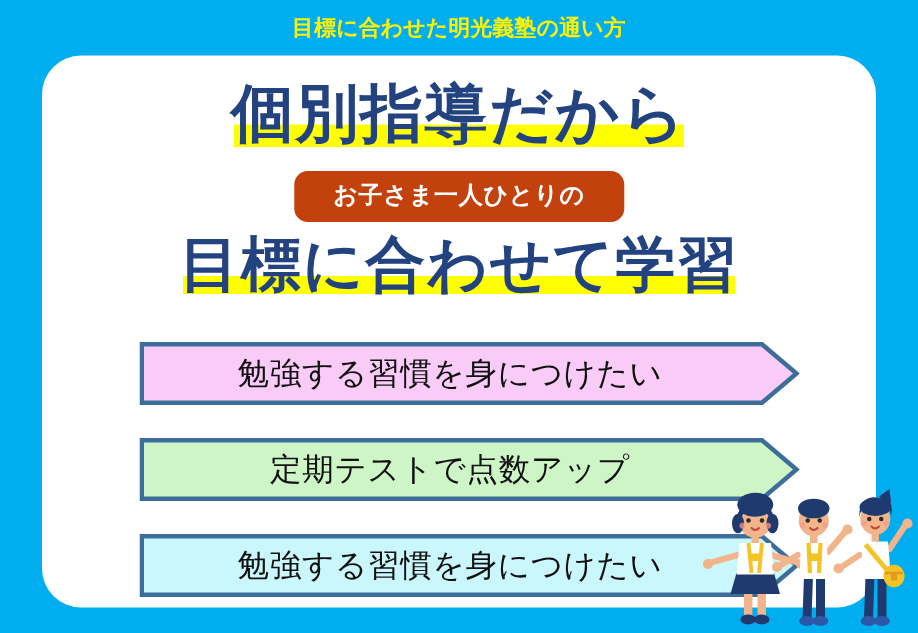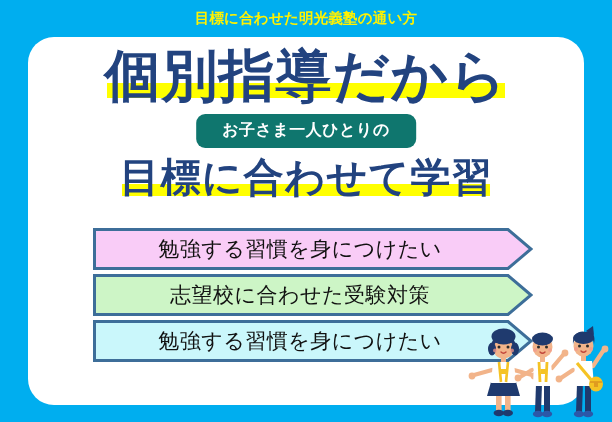--- a/index.html
+++ b/index.html
@@ -38,48 +38,48 @@
   .hl-inner { position:relative; display:inline-block; }
   .hl-mark {
     position:absolute; left:2px; right:2px; bottom:2px;
     height:14px; background:#FFFF00; z-index:0;
   }
   .hl-text {
     position:relative; z-index:1;
     color:#22437F; font-weight:bold;
     white-space:nowrap;
   }
-  .headline1 .hl-text { font-size:56px; line-height:52px; letter-spacing:1px; }
+  .headline1 .hl-text { font-size:42px; line-height:52px; letter-spacing:1px; }
   .headline1 .hl-mark { height:15px; bottom:4px; }
 
   
   .badge {
     position:absolute; left:50%; transform:translateX(-50%);
     top:77px;
-    background:#0f766e;
+    background:#c2410c;
     color:#FFFFFF;
     font-size:16px; font-weight:bold;
     padding:6px 26px 7px;
     border-radius:9px;
     white-space:nowrap;
     letter-spacing:0.5px;
   }
 
   
   .headline2-wrap {
     position:absolute; left:0; top:118px; width:556px; text-align:center;
   }
   .headline2 .hl-text { font-size:40px; line-height:44px; letter-spacing:1px; }
   .headline2 .hl-mark { height:12px; bottom:3px; }
 
   
   .banners { position:absolute; left:65px; top:191px; width:440px; }
   .banner {
     position:relative;
-    height:42px; margin-bottom:4px;
+    height:42px; margin-bottom:22px;
     display:flex; align-items:center; justify-content:center;
   }
   .banner-shape {
     position:absolute; left:0; top:0; width:100%; height:100%;
   }
   .banner-label {
     position:relative; z-index:2;
     font-family:"DejaVu Serif","Liberation Serif",serif;
     font-size:21px; color:#111111;
     white-space:nowrap;
@@ -121,21 +121,21 @@
         <svg class="banner-shape" viewBox="0 0 440 42" preserveAspectRatio="none">
           <polygon points="1.5,1.5 415,1.5 438,21 415,40.5 1.5,40.5" fill="#F9CCF7" stroke="#3D6E99" stroke-width="3"></polygon>
         </svg>
         <span class="banner-label">勉強する習慣を身につけたい</span>
       </div>
 
       <div class="banner">
         <svg class="banner-shape" viewBox="0 0 440 42" preserveAspectRatio="none">
           <polygon points="1.5,1.5 415,1.5 438,21 415,40.5 1.5,40.5" fill="#CDF5C6" stroke="#3D6E99" stroke-width="3"></polygon>
         </svg>
-        <span class="banner-label">志望校に合わせた受験対策</span>
+        <span class="banner-label">定期テストで点数アップ</span>
       </div>
 
       <div class="banner">
         <svg class="banner-shape" viewBox="0 0 440 42" preserveAspectRatio="none">
           <polygon points="1.5,1.5 415,1.5 438,21 415,40.5 1.5,40.5" fill="#CAF7FB" stroke="#3D6E99" stroke-width="3"></polygon>
         </svg>
         <span class="banner-label">勉強する習慣を身につけたい</span>
       </div>
 
     </div>

